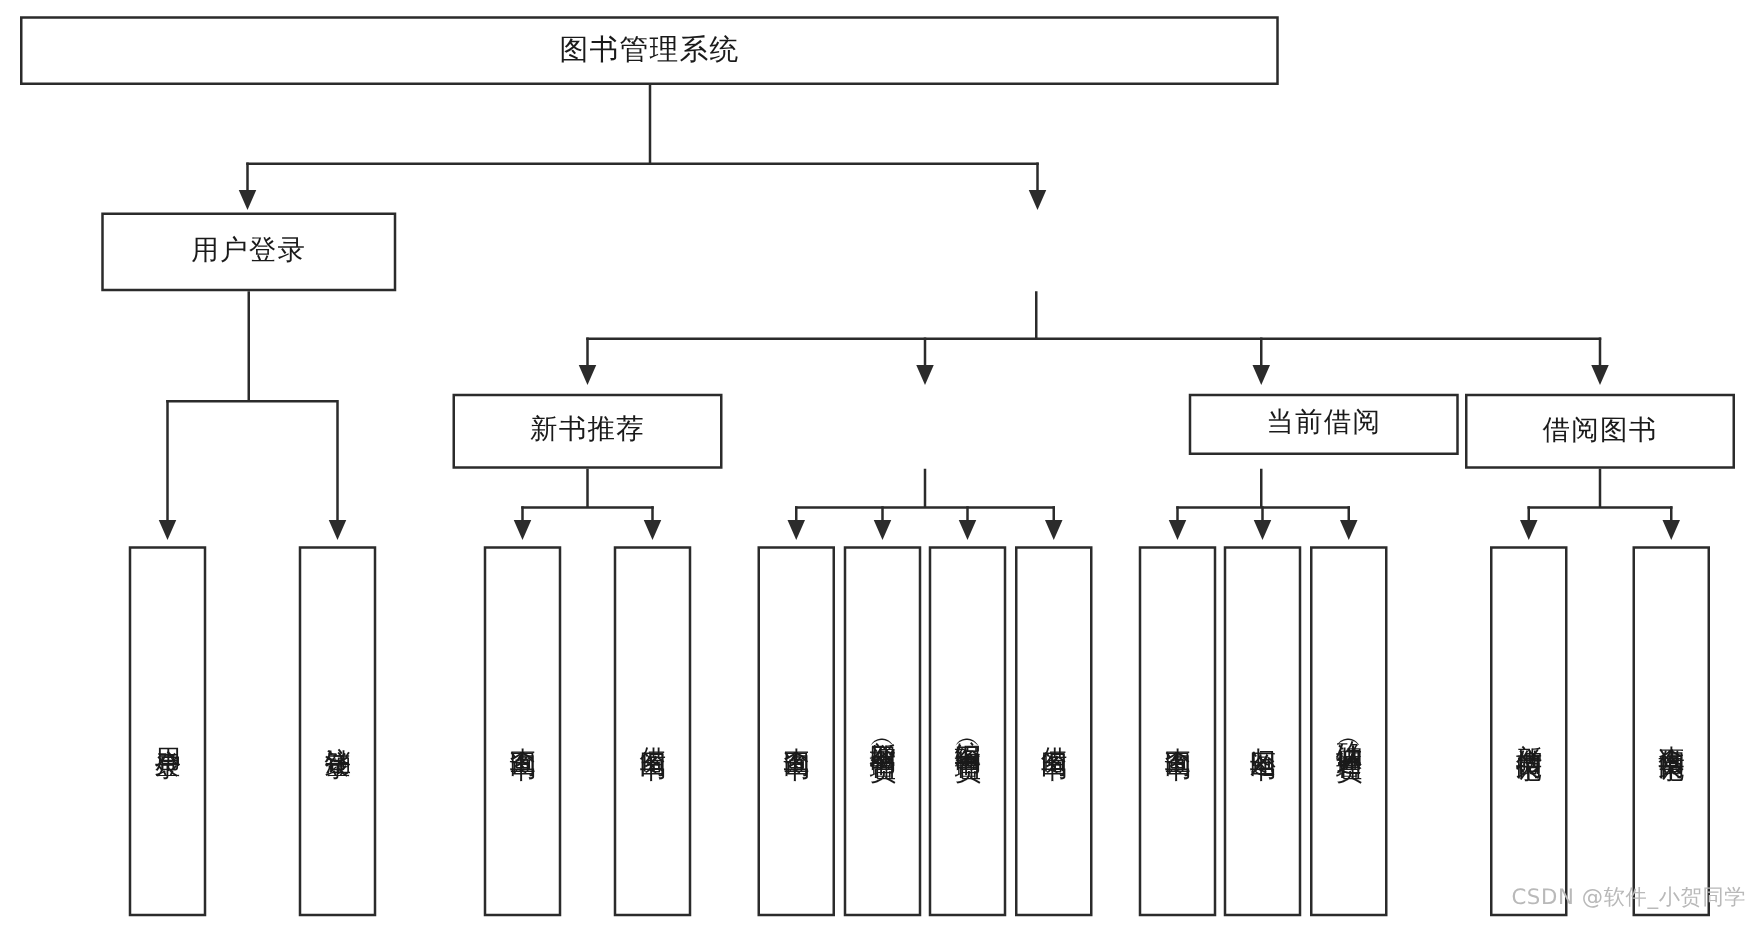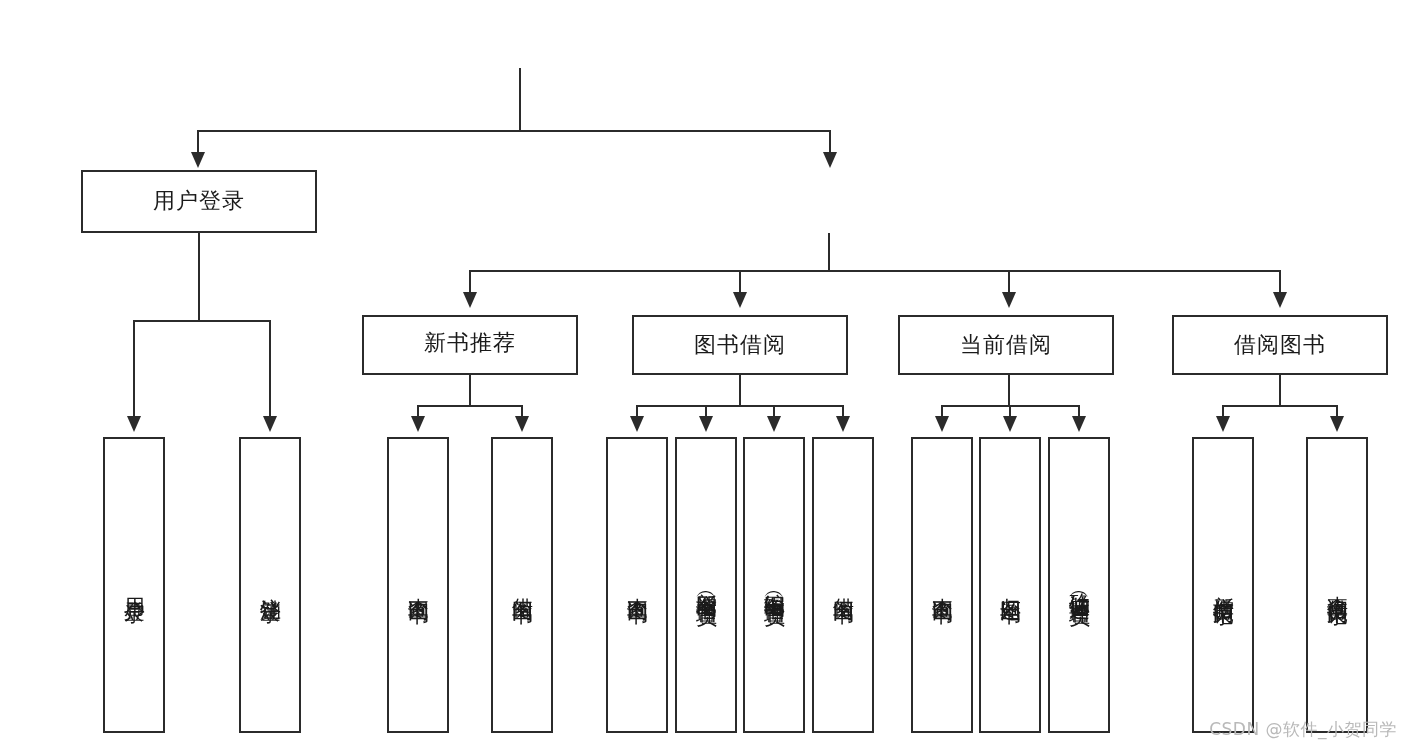--- a/index.html
+++ b/index.html
@@ -59,34 +59,37 @@
     position: absolute;
     width: 0;
     height: 0;
     border-left: 7px solid transparent;
     border-right: 7px solid transparent;
     border-top: 16px solid #2b2b2b;
   }
   #watermark {
     position: absolute;
     right: 8px;
-    bottom: 6px;
+    bottom: 18px;
     font-size: 17px;
     color: #b9b9b9;
     letter-spacing: 0.5px;
     user-select: none;
     white-space: nowrap;
     margin-top: 25px;
   }
 </style>
 </head>
 <body>
 
 <div id="canvas">
 
+  <div class="node root horiz" style="left:16px; top:13px; width:1007px; height:55px;">
+    <span>图书管理系统</span>
+  </div>
 
   <div class="edge v" style="left:519px; top:68px; width:2px; height:63px;"></div>
 
   <div class="edge h" style="left:197px; top:130px; width:634px; height:2px;"></div>
 
   <div class="edge v" style="left:197px; top:130px; width:2px; height:25px;"></div>
   <div class="arrow" style="left:191px; top:152px;"></div>
   <div class="edge v" style="left:829px; top:130px; width:2px; height:25px;"></div>
   <div class="arrow" style="left:823px; top:152px;"></div>
 
@@ -108,24 +111,21 @@
   <div class="edge v" style="left:739px; top:270px; width:2px; height:25px;"></div>
   <div class="arrow" style="left:733px; top:292px;"></div>
   <div class="edge v" style="left:1008px; top:270px; width:2px; height:25px;"></div>
   <div class="arrow" style="left:1002px; top:292px;"></div>
   <div class="edge v" style="left:1279px; top:270px; width:2px; height:25px;"></div>
   <div class="arrow" style="left:1273px; top:292px;"></div>
 
   <div class="node horiz" style="left:362px; top:315px; width:216px; height:60px;font-family:Liberation Mono, monospace;">
     <span>新书推荐</span>
   </div>
-  <div class="node horiz" style="left:632px; top:315px; width:216px; height:60px;">
-    <span>图书借阅</span>
-  </div>
-  <div class="node horiz" style="left:898px; top:315px; width:216px; height:60px;">
+  <div class="node horiz" style="left:951px; top:315px; width:216px; height:49px;">
     <span>当前借阅</span>
   </div>
   <div class="node horiz" style="left:1172px; top:315px; width:216px; height:60px;">
     <span>借阅图书</span>
   </div>
 
   <div class="edge v" style="left:469px; top:375px; width:2px; height:31px;"></div>
   <div class="edge h" style="left:417px; top:405px; width:106px; height:2px;"></div>
   <div class="edge v" style="left:417px; top:405px; width:2px; height:14px;"></div>
   <div class="arrow" style="left:411px; top:416px;"></div>

